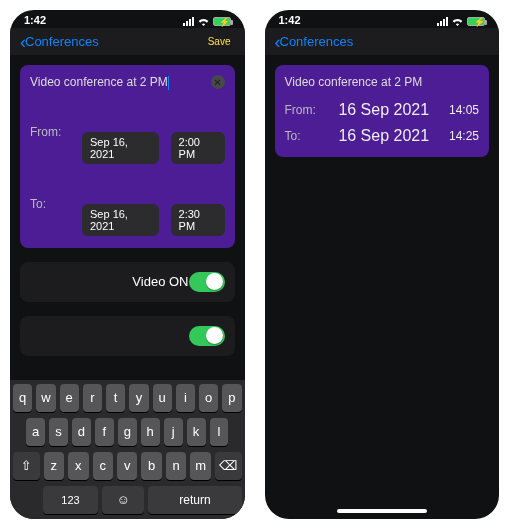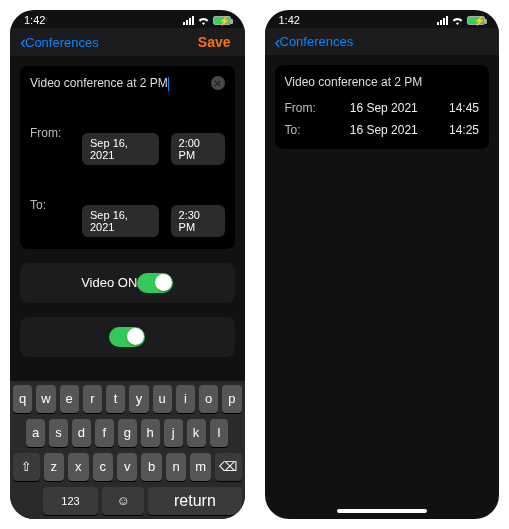--- a/index.html
+++ b/index.html
@@ -1,55 +1,55 @@
 <!DOCTYPE html>
 <html><head>
 <meta charset="utf-8">
 <style>
   * { box-sizing: border-box; margin:0; padding:0; font-family: -apple-system, Helvetica, Arial, sans-serif; }
   body { background:#fff; display:flex; gap:20px; padding:10px; }
   .phone {
     width:238px; height:509px; background:#101113; border-radius:24px; overflow:hidden;
     position:relative; color:#fff; display:flex; flex-direction:column;
   }
-  .statusbar { display:flex; justify-content:space-between; align-items:center; padding:4px 14px 2px; font-size:11px; font-weight:400; }
+  .statusbar { display:flex; justify-content:space-between; align-items:flex-end; padding:4px 14px 2px; font-size:11px; font-weight:700; }
   .status-icons { display:flex; align-items:center; gap:3px; }
   .signal { display:inline-flex; align-items:flex-end; gap:1px; }
   .signal span { width:2px; background:#fff; display:inline-block; }
   .signal span:nth-child(1){height:3px} .signal span:nth-child(2){height:5px}
   .signal span:nth-child(3){height:7px} .signal span:nth-child(4){height:9px}
   .batt { width:18px; height:9px; border:1px solid #aaa; border-radius:2px; position:relative; background:linear-gradient(#35d158,#35d158); }
   .batt::after{content:'';position:absolute; right:-3px; top:2px; width:2px; height:5px; background:#aaa; border-radius:0 1px 1px 0;}
   .bolt { position:absolute; left:6px; top:-1px; font-size:9px; color:#000; }
   .navbar { display:flex; align-items:center; justify-content:space-between; background:#1c1c1e; padding:6px 10px; font-size:13px; }
   .back { color:#0a84ff; display:flex; align-items:center; gap:1px; }
   .chev { font-size:18px; line-height:0; margin-right:-2px;}
-  .save { color:#f97316; font-size:14px; padding-right:4px;font-weight:bold; }
+  .save { color:#fde047; font-size:10px; padding-right:4px; }
   .content { padding:10px; flex:0 0 auto; }
-  .card { background:#000000; border-radius:8px; padding:8px 10px; margin-bottom:14px; font-size:12px; color:#ddd; }
+  .card { background:#4c1d95; border-radius:8px; padding:8px 10px; margin-bottom:14px; font-size:12px; color:#ddd; }
   .title-row { display:flex; align-items:center; justify-content:space-between; position:relative; padding:2px 0 6px;}
   .cursor { display:inline-block; width:1px; height:14px; background:#0a84ff; vertical-align:middle; }
   .clear-btn { width:14px;height:14px;border-radius:50%;background:#48484a;color:#1c1c1e;display:flex;align-items:center;justify-content:center;font-size:10px; }
   .row { display:flex; align-items:center; justify-content:space-between; padding:4px 0; gap:12px; }
   .lbl { color:#bbb; flex:0 0 40px; }
   .chip { background:#2c2c2e; border-radius:6px; padding:4px 8px; color:#fff; font-size:11px;margin-top:32px; }
-  .plain { color:#eee; font-size:12px; }
+  .plain { color:#eee; font-size:16px; }
   .plain-time { color:#eee; font-size:12px; width:36px; text-align:right;}
   .link { color:#0a84ff; font-size:12px; padding:6px 0 2px; }
-  .toggle-row { background:#1c1c1e; border-radius:8px; padding:10px 10px; display:flex; align-items:center; justify-content:center; font-size:13px; margin-bottom:14px;}
+  .toggle-row { background:#1c1c1e; border-radius:8px; padding:10px 10px; display:flex; align-items:center; justify-content:flex-end; font-size:13px; margin-bottom:14px;}
   .switch { width:36px; height:20px; background:#34c759; border-radius:20px; position:relative; }
   .switch::after { content:''; width:17px; height:17px; background:#fff; border-radius:50%; position:absolute; right:1.5px; top:1.5px; box-shadow:0 1px 1px rgba(0,0,0,.3);}
   
   .keyboard { margin-top:auto; background:#2a2a2c; padding:4px 3px 6px; }
   .krow { display:flex; gap:4px; justify-content:center; margin-bottom:6px; }
   .key { background:#565658; color:#fff; border-radius:4px; height:28px; flex:1; display:flex; align-items:center; justify-content:center; font-size:13px; box-shadow:0 1px 0 #000;}
   .key.dark { background:#3a3a3c; }
   .key.space { flex:4; font-size:12px; }
   .key.shift, .key.del { flex:1.3; }
-  .key.ret { flex:2.2; font-size:16px; }
+  .key.ret { flex:2.2; font-size:12px; }
   .key.num { flex:1.3; font-size:11px;margin-left:30px; }
   .key.emoji { flex:1; }
   .krow.second { padding:0 13px; }
   .krow.bottom { margin-top:2px; }
   .globe-mic { display:flex; justify-content:space-between; padding:2px 22px 0; color:#fff; font-size:16px;}
   .home-ind { width:90px;height:4px;background:#fff;border-radius:3px;margin:6px auto 2px; }
   .phone.right .card { margin-bottom:8px; }
   .rightpad { flex:1; }
 </style>
 </head>
@@ -175,21 +175,21 @@
     <div></div>
   </div>
   <div class="content">
     <div class="card">
       <div class="title-row" style="padding-bottom:8px;">
         <span>Video conference at 2 PM</span>
       </div>
       <div class="row">
         <span class="lbl">From:</span>
         <span class="plain">16 Sep 2021</span>
-        <span class="plain-time">14:45</span>
+        <span class="plain-time">14:05</span>
       </div>
       <div class="row">
         <span class="lbl">To:</span>
         <span class="plain">16 Sep 2021</span>
         <span class="plain-time">14:25</span>
       </div>
     </div>
   </div>
   <div class="rightpad"></div>
   <div class="home-ind" style="margin-bottom:6px;"></div>

